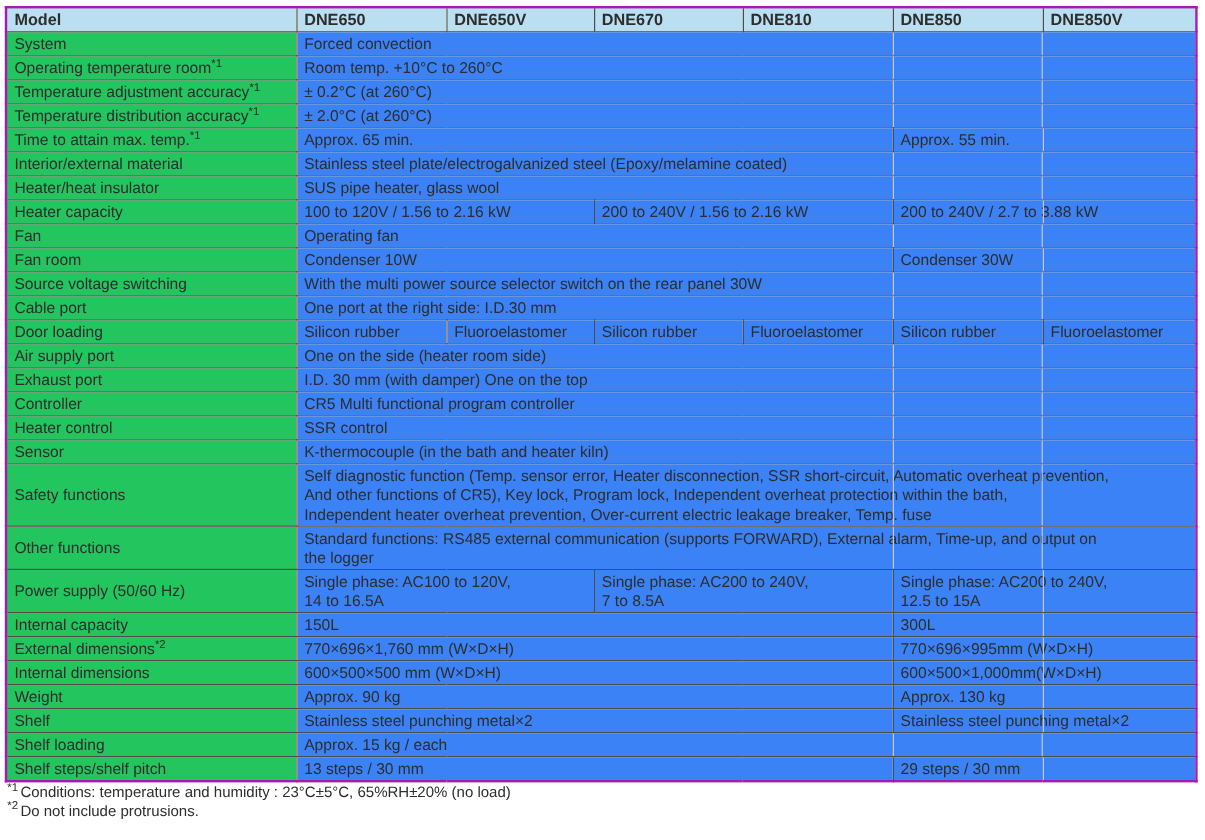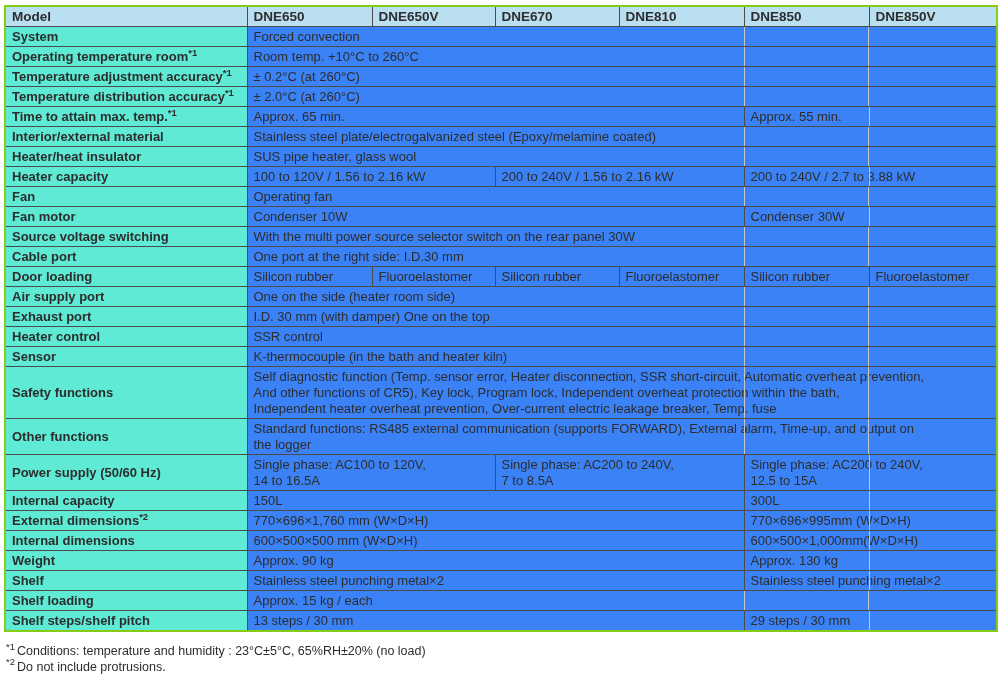--- a/index.html
+++ b/index.html
@@ -5,52 +5,52 @@
   html, body { margin:0; padding:0; }
   body {
     width:1004px; height:700px; background:#ffffff; overflow:hidden;
     font-family:"Liberation Sans", sans-serif; color:#2d2d2d;
     -webkit-font-smoothing:antialiased;
   }
   .page { padding:5px 4px 0 4px; }
 
   table.spec {
     border-collapse:collapse; table-layout:fixed; width:992px;
-    border:2px solid #84cc16;
+    border:2px solid #a21caf;
   }
   .spec th, .spec td {
     border:1px solid #4c4c4c;
     font-size:13px; line-height:16px;
     padding:1.5px 6px;
     text-align:left; vertical-align:middle;
     overflow:hidden;
   }
   .spec thead th {
     background:#b9dff0;
     font-weight:bold; font-size:13.5px;
   }
   .spec tbody th.label {
-    background:#5eead4; font-weight:bold;
+    background:#22c55e; font-weight:normal;
   }
   .spec td.value {
     background:#3b82f6;
     white-space:pre-line;
     position:relative;
   }
   
   td.ghost2::before, td.ghost2::after, td.ghost1::before {
     content:""; position:absolute; top:0; bottom:0; width:1px; background:#c6c6c6;
   }
   td.ghost2::before { left:66.27%; }
   td.ghost2::after  { left:82.93%; }
   td.ghost1::before { left:49.4%; }
 
   sup { font-size:9.5px; line-height:0; }
 
-  .footnotes { padding:12px 2px 0 2px; font-size:12.5px; line-height:15.5px; color:#2d2d2d; }
+  .footnotes { padding:1px 2px 0 2px; font-size:12.5px; line-height:15.5px; color:#2d2d2d; }
   .footnote sup { margin-right:2px; }
 </style>
 </head>
 <body>
 
 <div class="page">
 
   <table class="spec">
     <colgroup>
       <col style="width:242px">
@@ -106,21 +106,21 @@
           <th class="label"><span>Heater capacity</span></th>
           <td colspan="2" class="value">100 to 120V / 1.56 to 2.16 kW</td>
           <td colspan="2" class="value">200 to 240V / 1.56 to 2.16 kW</td>
           <td colspan="2" class="value ghost1">200 to 240V / 2.7 to 3.88 kW</td>
         </tr>
         <tr>
           <th class="label"><span>Fan</span></th>
           <td colspan="6" class="value ghost2">Operating fan</td>
         </tr>
         <tr>
-          <th class="label"><span>Fan motor</span></th>
+          <th class="label"><span>Fan room</span></th>
           <td colspan="4" class="value">Condenser 10W</td>
           <td colspan="2" class="value ghost1">Condenser 30W</td>
         </tr>
         <tr>
           <th class="label"><span>Source voltage switching</span></th>
           <td colspan="6" class="value ghost2">With the multi power source selector switch on the rear panel 30W</td>
         </tr>
         <tr>
           <th class="label"><span>Cable port</span></th>
           <td colspan="6" class="value ghost2">One port at the right side: I.D.30 mm</td>
@@ -136,20 +136,24 @@
         </tr>
         <tr>
           <th class="label"><span>Air supply port</span></th>
           <td colspan="6" class="value ghost2">One on the side (heater room side)</td>
         </tr>
         <tr>
           <th class="label"><span>Exhaust port</span></th>
           <td colspan="6" class="value ghost2">I.D. 30 mm (with damper) One on the top</td>
         </tr>
         <tr>
+          <th class="label"><span>Controller</span></th>
+          <td colspan="6" class="value ghost2">CR5 Multi functional program controller</td>
+        </tr>
+        <tr>
           <th class="label"><span>Heater control</span></th>
           <td colspan="6" class="value ghost2">SSR control</td>
         </tr>
         <tr>
           <th class="label"><span>Sensor</span></th>
           <td colspan="6" class="value ghost2">K-thermocouple (in the bath and heater kiln)</td>
         </tr>
         <tr>
           <th class="label"><span>Safety functions</span></th>
           <td colspan="6" class="value ghost2">Self diagnostic function (Temp. sensor error, Heater disconnection, SSR short-circuit, Automatic overheat prevention,

